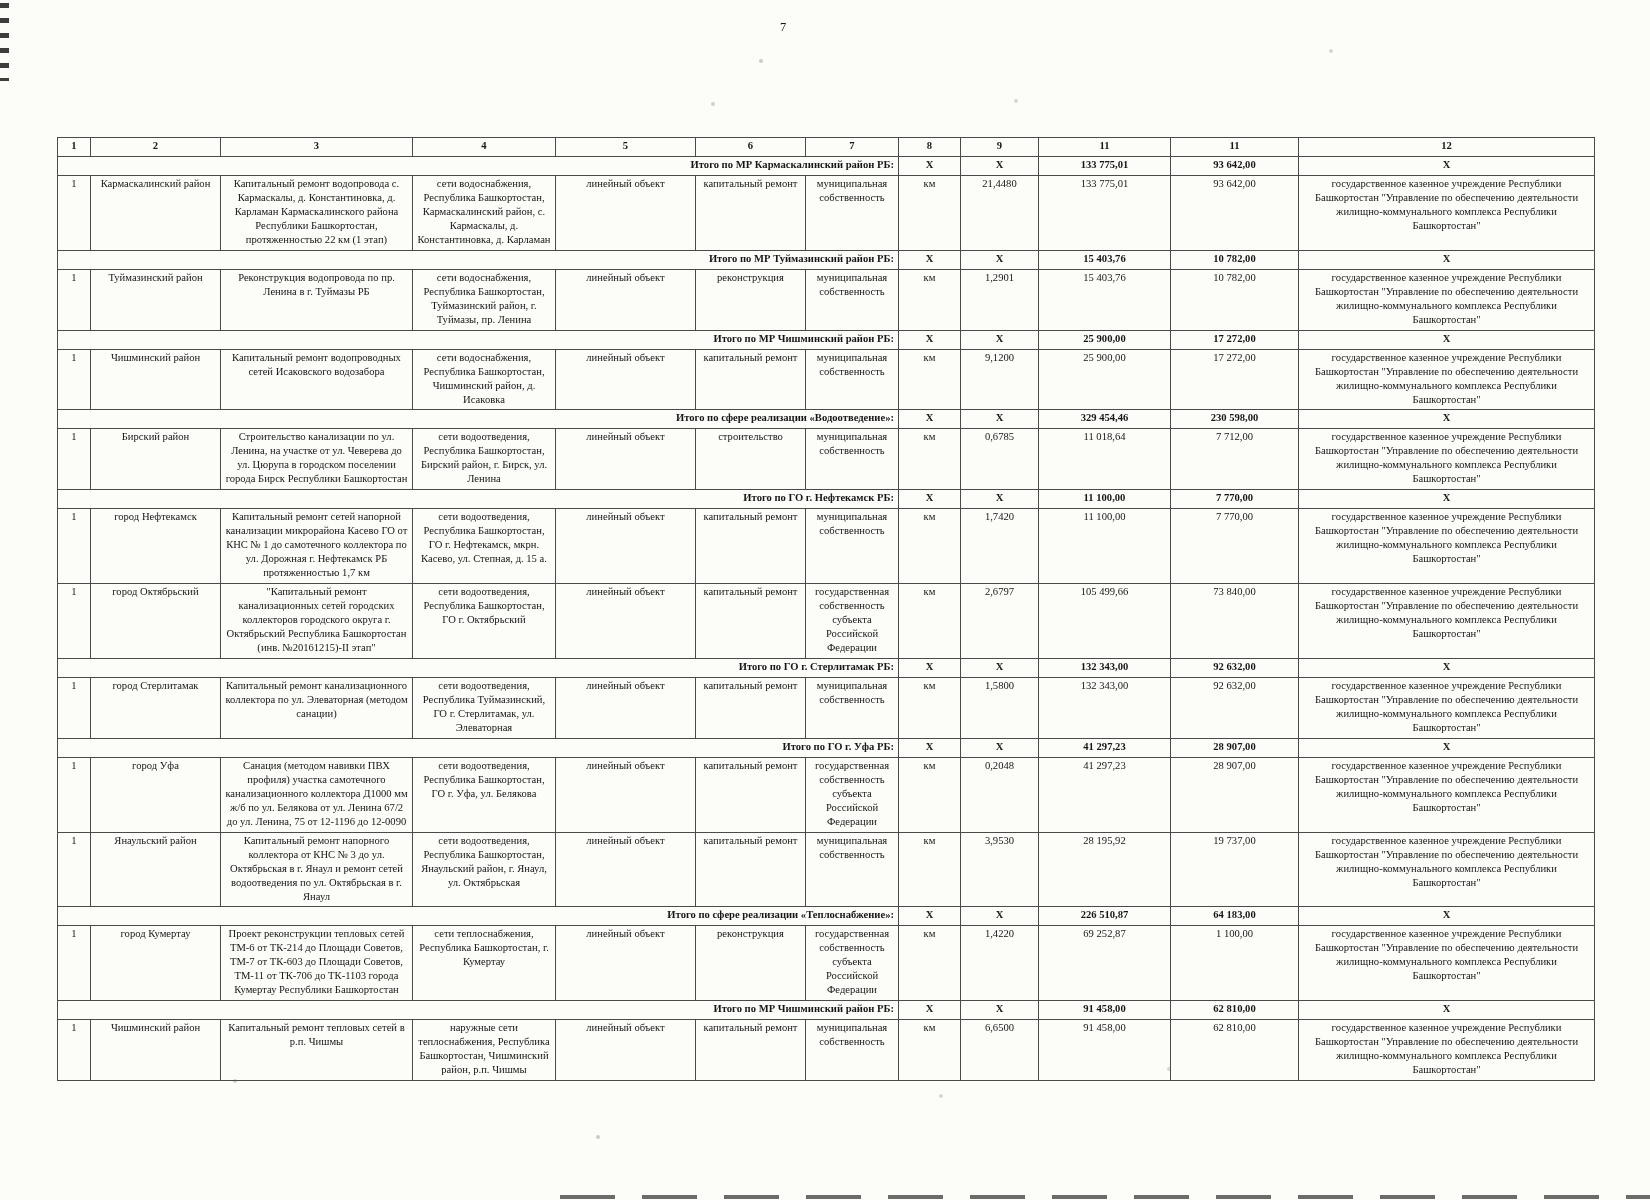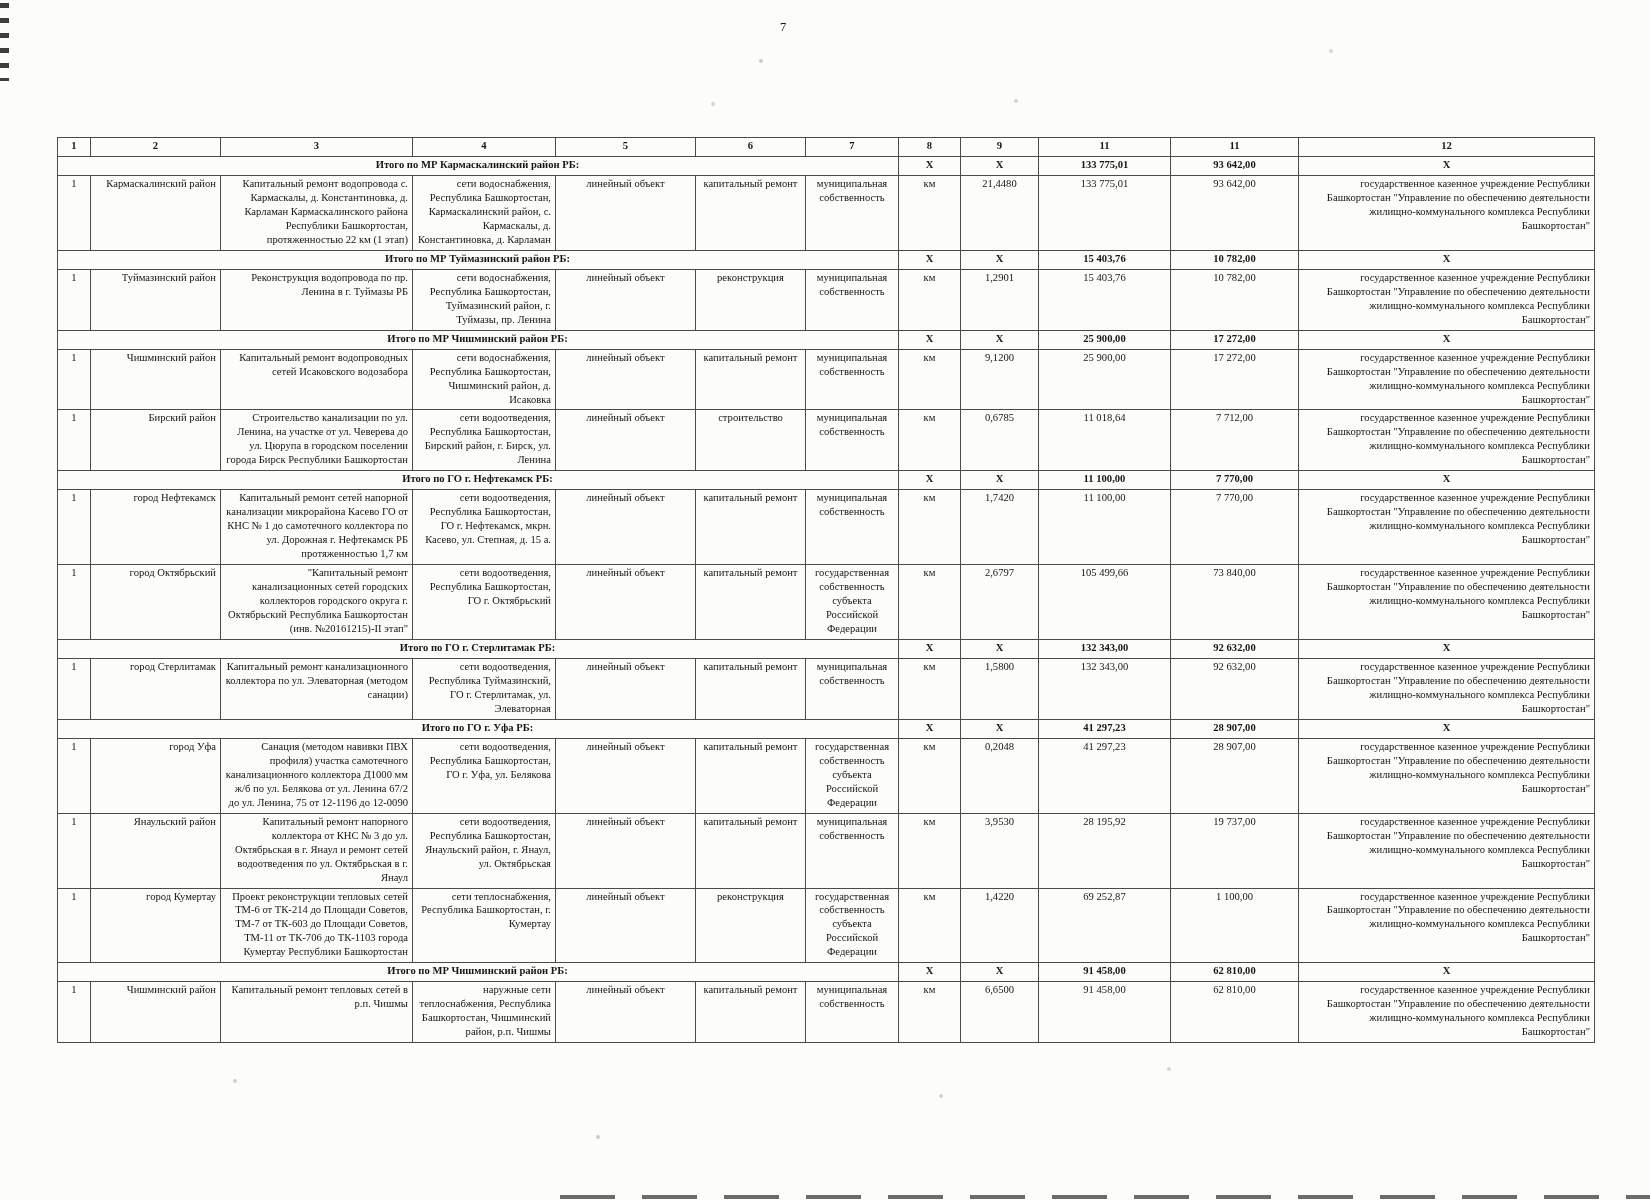--- a/index.html
+++ b/index.html
@@ -26,23 +26,23 @@
     font-weight:bold;font-size:11px;text-align:center;
     height:13px;padding:0 2px;
     border-bottom:2px solid #5a5a5a;
   }
   .row-summary td{
     font-weight:bold;font-size:11px;
     border-top:2px solid #616161;
     padding-top:1px;padding-bottom:1px;
     height:13px;
   }
-  .row-summary .lbl{text-align:center;padding-left:3px;}
+  .row-summary .lbl{text-align:right;padding-left:3px;}
   .c-center{text-align:center;}
-  .c-left{text-align:right;}
+  .c-left{text-align:center;}
   .c-num{text-align:center;font-size:11px;}
   .row-detail td{padding-bottom:6px;}
   
   .edge-marks{
     position:absolute;left:0;top:3px;width:9px;height:78px;
     background:repeating-linear-gradient(to bottom,#1c1c1c 0 5px,transparent 5px 15px);
     opacity:.85;
   }
   .bottom-edge{
     position:absolute;left:560px;bottom:1px;width:1090px;height:4px;
@@ -161,20 +161,28 @@
           <td class="c-left">сети водоснабжения, Республика Башкортостан, Чишминский район, д. Исаковка</td>
           <td class="c-center">линейный объект</td>
           <td class="c-center">капитальный ремонт</td>
           <td class="c-center">муниципальная собственность</td>
           <td class="c-center">км</td>
           <td class="c-center">9,1200</td>
           <td class="c-center">25 900,00</td>
           <td class="c-center">17 272,00</td>
           <td class="c-left">государственное казенное учреждение Республики Башкортостан "Управление по обеспечению деятельности жилищно-коммунального комплекса Республики Башкортостан"</td>
         </tr>
+        <tr class="row-summary">
+          <td class="lbl" colspan="7">Итого по сфере реализации «Водоотведение»:</td>
+          <td class="c-center">X</td>
+          <td class="c-center">X</td>
+          <td class="c-center">329 454,46</td>
+          <td class="c-center">230 598,00</td>
+          <td class="c-center">X</td>
+        </tr>
         <tr class="row-detail">
           <td class="c-num">1</td>
           <td class="c-left">Бирский район</td>
           <td class="c-left">Строительство канализации по ул. Ленина, на участке от ул. Чеверева до ул. Цюрупа в городском поселении города Бирск Республики Башкортостан</td>
           <td class="c-left">сети водоотведения, Республика Башкортостан, Бирский район, г. Бирск, ул. Ленина</td>
           <td class="c-center">линейный объект</td>
           <td class="c-center">строительство</td>
           <td class="c-center">муниципальная собственность</td>
           <td class="c-center">км</td>
           <td class="c-center">0,6785</td>
@@ -268,20 +276,28 @@
           <td class="c-left">Капитальный ремонт напорного коллектора от КНС № 3 до ул. Октябрьская в г. Янаул и ремонт сетей водоотведения по ул. Октябрьская в г. Янаул</td>
           <td class="c-left">сети водоотведения, Республика Башкортостан, Янаульский район, г. Янаул, ул. Октябрьская</td>
           <td class="c-center">линейный объект</td>
           <td class="c-center">капитальный ремонт</td>
           <td class="c-center">муниципальная собственность</td>
           <td class="c-center">км</td>
           <td class="c-center">3,9530</td>
           <td class="c-center">28 195,92</td>
           <td class="c-center">19 737,00</td>
           <td class="c-left">государственное казенное учреждение Республики Башкортостан "Управление по обеспечению деятельности жилищно-коммунального комплекса Республики Башкортостан"</td>
+        </tr>
+        <tr class="row-summary">
+          <td class="lbl" colspan="7">Итого по сфере реализации «Теплоснабжение»:</td>
+          <td class="c-center">X</td>
+          <td class="c-center">X</td>
+          <td class="c-center">226 510,87</td>
+          <td class="c-center">64 183,00</td>
+          <td class="c-center">X</td>
         </tr>
         <tr class="row-detail">
           <td class="c-num">1</td>
           <td class="c-left">город Кумертау</td>
           <td class="c-left">Проект реконструкции тепловых сетей ТМ-6 от ТК-214 до Площади Советов, ТМ-7 от ТК-603 до Площади Советов, ТМ-11 от ТК-706 до ТК-1103 города Кумертау Республики Башкортостан</td>
           <td class="c-left">сети теплоснабжения, Республика Башкортостан, г. Кумертау</td>
           <td class="c-center">линейный объект</td>
           <td class="c-center">реконструкция</td>
           <td class="c-center">государственная собственность субъекта Российской Федерации</td>
           <td class="c-center">км</td>

